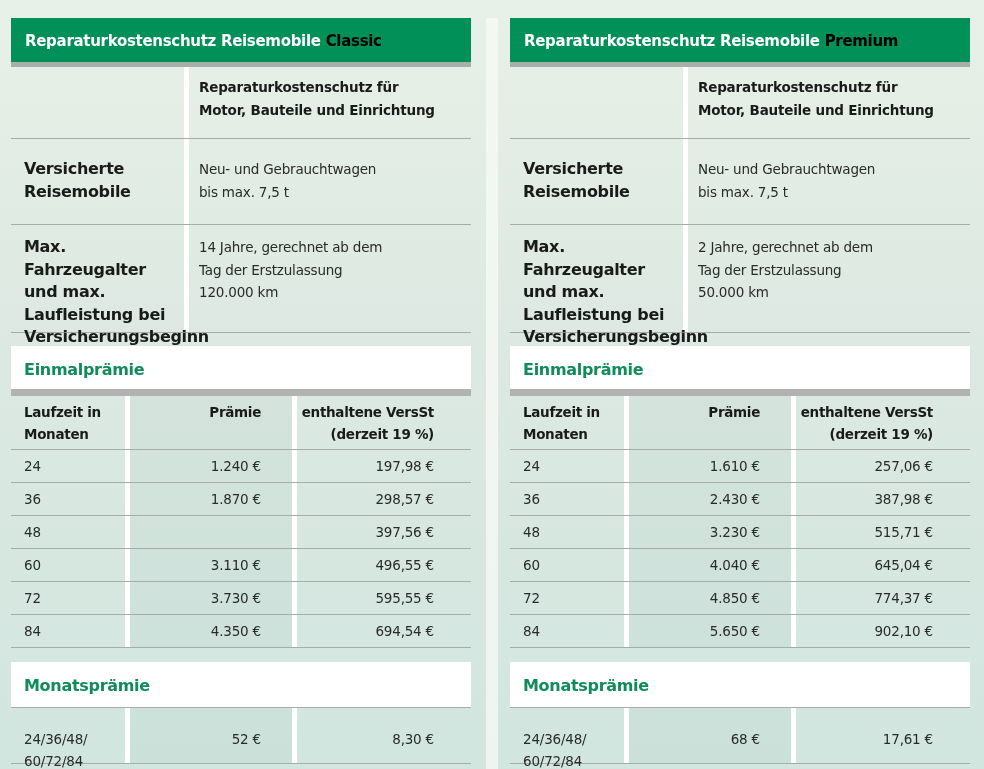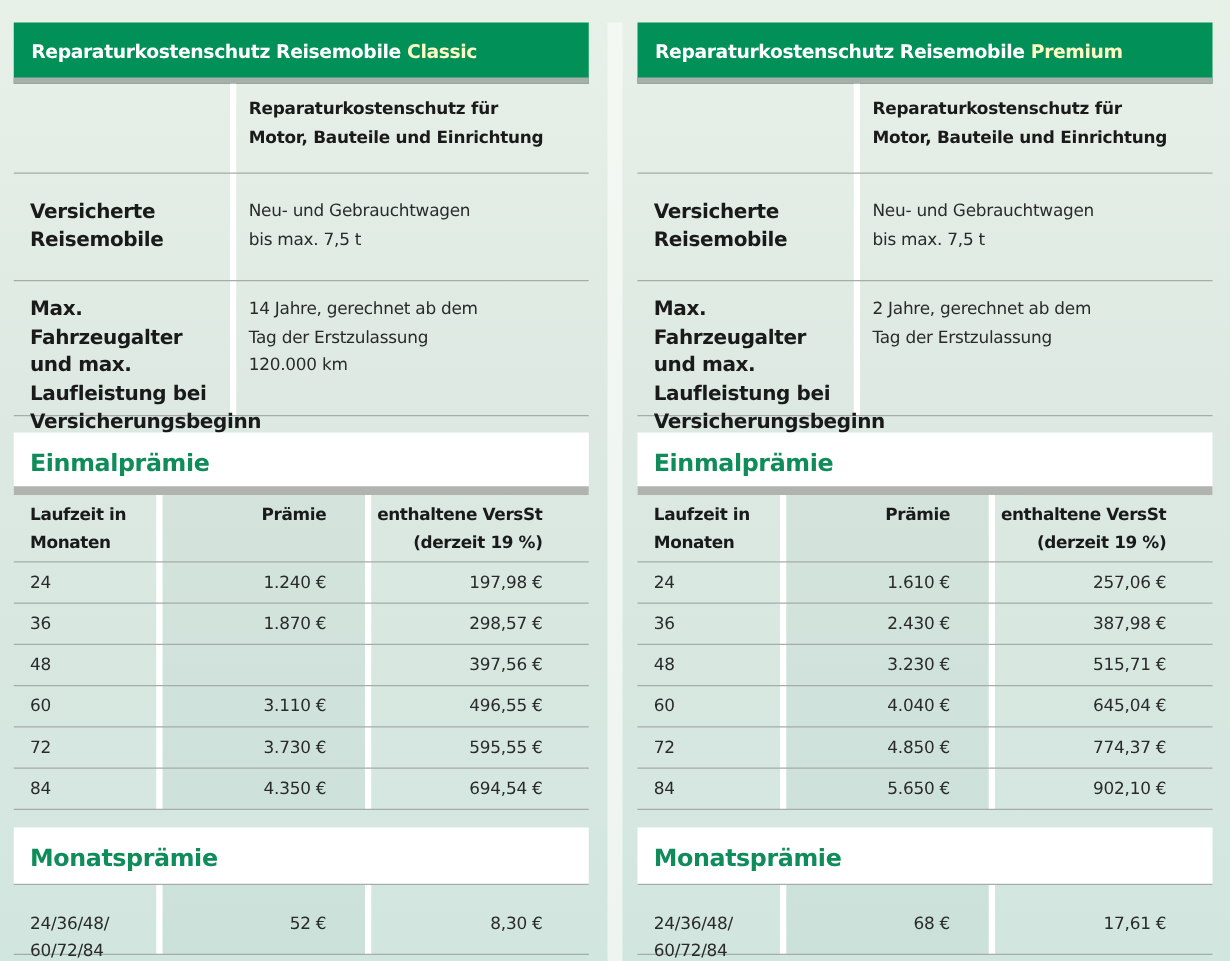--- a/index.html
+++ b/index.html
@@ -18,34 +18,34 @@
   .panel.left { left: 11px; }
   .panel.right { left: 510px; }
 
   .title-bar {
     height: 44px; background: #009058; color: #fff;
     font-weight: bold; font-size: 15px; letter-spacing: -0.3px;
     padding: 14px 0 0 14px;
     border-bottom: 5px solid #a9aeab;
     height: 49px;
   }
-  .title-bar .accent { color: #fef9c3; margin-top: 28px; }
+  .title-bar .accent { color: #000000; margin-top: 28px; }
 
   .info { position: relative; }
   .info .vline { position: absolute; left: 173px; top: 0; bottom: 0; width: 5px; background: #fff; }
   .info-row { display: flex; border-bottom: 1.5px solid #a7aca9; position: relative; }
   .info-row .k { width: 176px; padding-left: 13px; font-weight: bold; font-size: 16px; line-height: 22.5px; letter-spacing: -0.3px; }
   .info-row .v { flex: 1; padding-left: 12px; font-size: 13.5px; line-height: 22.5px; letter-spacing: -0.2px; color: #2a2a2a; }
   .info-row .v.bold { font-weight: bold; color: #1a1a1a; }
   .r1 { height: 72px; padding-top: 9px; }
   .r2 { height: 86px; padding-top: 19px; }
   .r3 { height: 108px; padding-top: 11px; }
 
   .section-head {
-    background: #fff; color: #0f8c5a; font-weight: bold; font-size: 19px;
+    background: #fff; color: #0f8c5a; font-weight: bold; font-size: 16px;
     letter-spacing: -0.3px; padding-left: 13px;
   }
   .sh1 { margin-top: 13px; height: 43px; padding-top: 14px; border-bottom: 7px solid #b1b3b1; height: 50px; }
   .sh2 { margin-top: 14px; height: 45px; padding-top: 14px; border-bottom: 1.5px solid #a7aca9; height: 46px; }
 
   .grid { position: relative; }
   .grid .vl1 { position: absolute; left: 114px; top: 0; bottom: 0; width: 5px; background: #fff; }
   .grid .vl2 { position: absolute; left: 281px; top: 0; bottom: 0; width: 5px; background: #fff; }
   .grid .fill2 { position: absolute; left: 119px; top: 0; bottom: 0; width: 162px; background: rgba(0,90,60,0.03); }
   .g-row { display: flex; border-bottom: 1.5px solid #a7aca9; position: relative; font-size: 13.5px; letter-spacing: -0.2px; }
@@ -190,20 +190,21 @@
     <div class="info-row r3">
       <div class="k">
         <div>Max. Fahrzeugalter</div>
         <div>und max.</div>
         <div>Laufleistung bei</div>
         <div>Versicherungsbeginn</div>
       </div>
       <div class="v">
         <div>2 Jahre, gerechnet ab dem</div>
         <div>Tag der Erstzulassung</div>
+        <div>50.000 km</div>
       </div>
     </div>
   </div>
 
   <div class="section-head sh1">Einmalprämie</div>
   <div class="grid">
     <div class="fill2"></div>
     <div class="vl1"></div>
     <div class="vl2"></div>
     <div class="g-row g-head">

